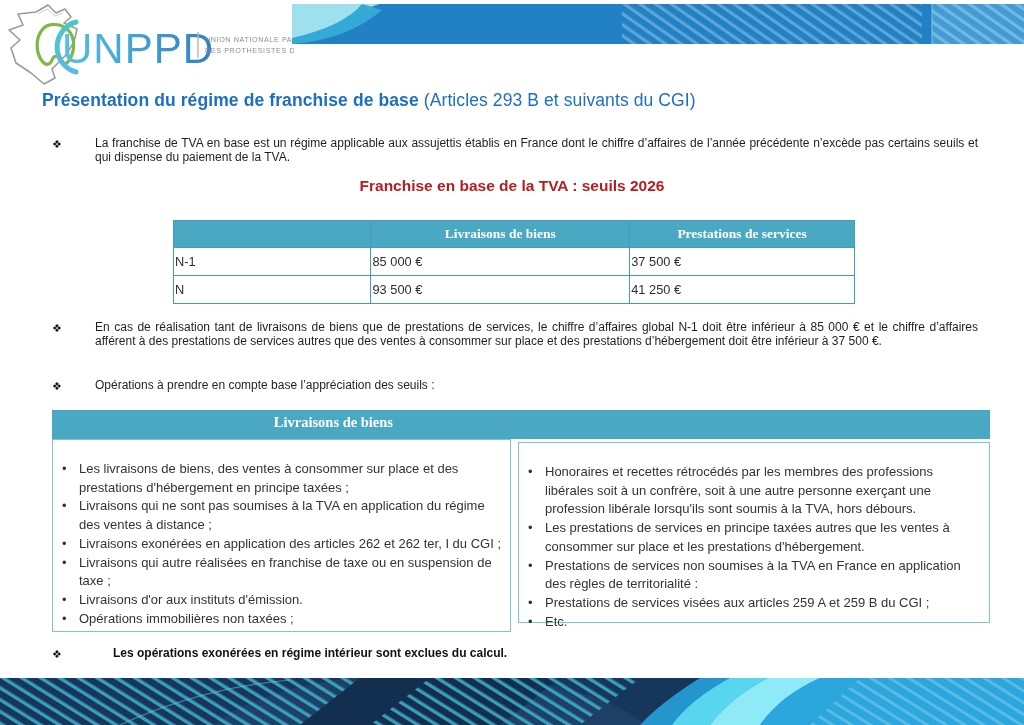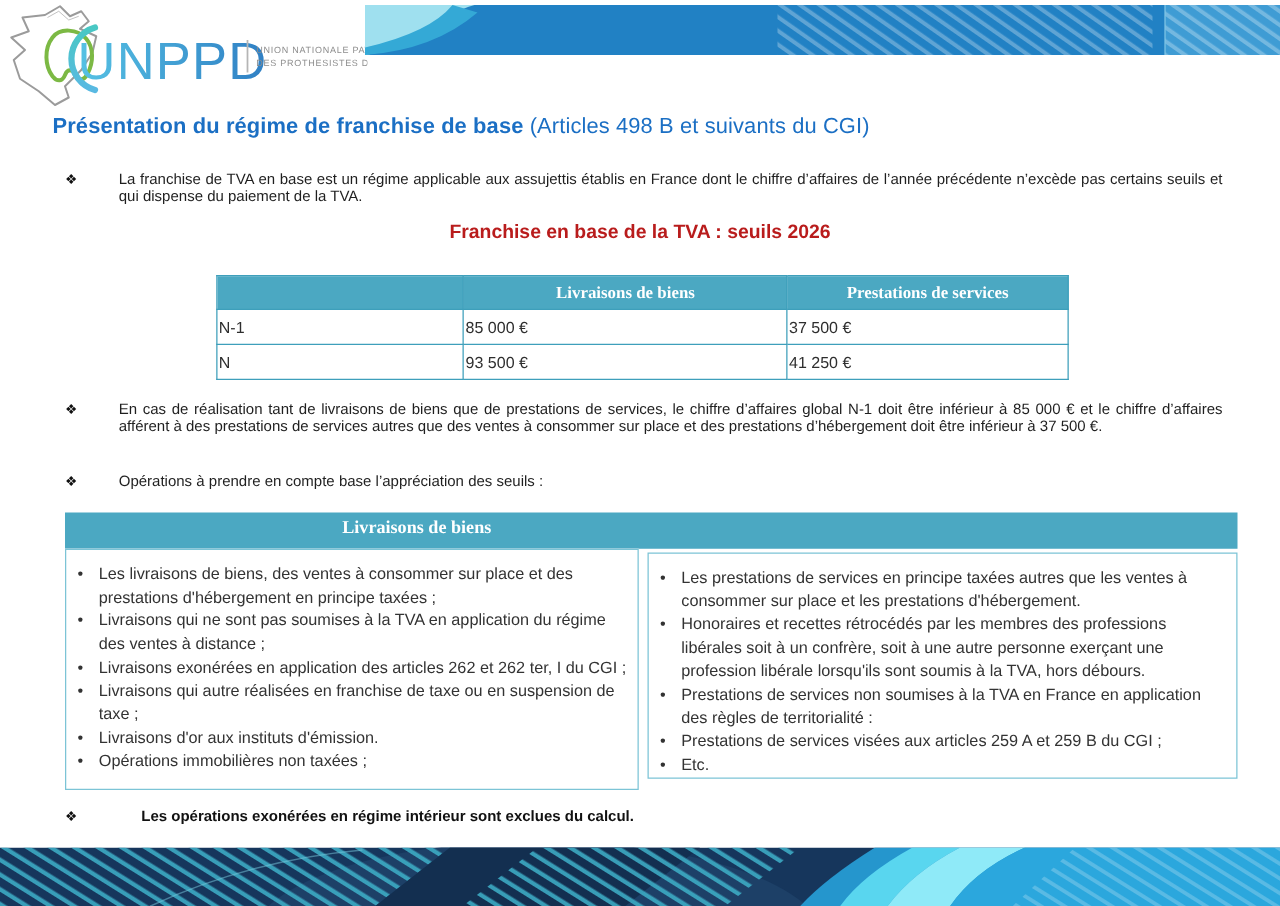--- a/index.html
+++ b/index.html
@@ -53,21 +53,21 @@
   }
   .opbox-header span{
     position:absolute;left:0;top:4px;width:60%;text-align:center;color:#fff;
     font-family:"Liberation Serif","DejaVu Serif",serif;font-weight:bold;font-size:14.5px;
   }
   .opcell{
     position:absolute;background:#fff;border:1.5px solid #7cc4d6;box-sizing:border-box;
   }
   .opcell.left{left:0;top:29px;width:459px;height:193px;}
   .opcell.right{left:466px;top:32px;width:472px;height:181px;}
-  .opcell ul{margin:10px 0 0 0;padding:0 4px 0 0;list-style:none;}
+  .opcell ul{margin:20px 0 0 0;padding:0 4px 0 0;list-style:none;}
   .opcell li{
     position:relative;padding-left:26px;font-size:13px;line-height:1.44;color:#333;
   }
   .opcell li::before{content:"•";position:absolute;left:9px;top:0;color:#333;}
   
   .bottom-band{position:absolute;left:0;top:678px;width:1024px;height:47px;}
 </style>
 </head>
 <body>
 
@@ -112,21 +112,21 @@
     <rect x="0" y="0" width="732" height="40" fill="#2181c4"></rect>
     <path d="M0,40 Q40,34 70,8 Q90,-6 120,0 L0,0 Z" fill="#9fe0ef"></path>
     <path d="M0,40 Q55,36 90,6 L70,0 Q52,22 0,34 Z" fill="#34a9d6"></path>
     <rect x="330" y="0" width="300" height="40" fill="url(#hatchTop)"></rect>
     <rect x="640" y="0" width="92" height="40" fill="#3f9cd4"></rect>
     <rect x="640" y="0" width="92" height="40" fill="url(#hatchTop)"></rect>
     <line x1="640" y1="0" x2="640" y2="40" stroke="#7fc6e6" stroke-width="1"></line>
   </svg>
 
   <div class="page-title">
-    <span>Présentation du régime de franchise de base </span><span class="subtle">(Articles 498 B et suivants du CGI)</span>
+    <span>Présentation du régime de franchise de base </span><span class="subtle">(Articles 293 B et suivants du CGI)</span>
   </div>
 
   <div class="dbullet b1">
     <span class="marker">❖</span>
     <span class="txt">La franchise de TVA en base est un régime applicable aux assujettis établis en France dont le chiffre d’affaires de l’année précédente n’excède pas certains seuils et qui dispense du paiement de la TVA.</span>
   </div>
 
   <div class="table-title">Franchise en base de la TVA : seuils 2026</div>
 
   <table class="seuils">
@@ -175,22 +175,22 @@
         <li>Les livraisons de biens, des ventes à consommer sur place et des prestations d'hébergement en principe taxées ;</li>
         <li>Livraisons qui ne sont pas soumises à la TVA en application du régime des ventes à distance ;</li>
         <li>Livraisons exonérées en application des articles 262 et 262 ter, I du CGI ;</li>
         <li>Livraisons qui autre réalisées en franchise de taxe ou en suspension de taxe ;</li>
         <li>Livraisons d'or aux instituts d'émission.</li>
         <li>Opérations immobilières non taxées ;</li>
       </ul>
     </div>
     <div class="opcell right">
       <ul>
+        <li>Honoraires et recettes rétrocédés par les membres des professions libérales soit à un confrère, soit à une autre personne exerçant une profession libérale lorsqu'ils sont soumis à la TVA, hors débours.</li>
         <li>Les prestations de services en principe taxées autres que les ventes à consommer sur place et les prestations d'hébergement.</li>
-        <li>Honoraires et recettes rétrocédés par les membres des professions libérales soit à un confrère, soit à une autre personne exerçant une profession libérale lorsqu'ils sont soumis à la TVA, hors débours.</li>
         <li>Prestations de services non soumises à la TVA en France en application des règles de territorialité :</li>
         <li>Prestations de services visées aux articles 259 A et 259 B du CGI ;</li>
         <li>Etc.</li>
       </ul>
     </div>
   </div>
 
   <div class="dbullet b4">
     <span class="marker">❖</span>
     <span class="txt">Les opérations exonérées en régime intérieur sont exclues du calcul.</span>

